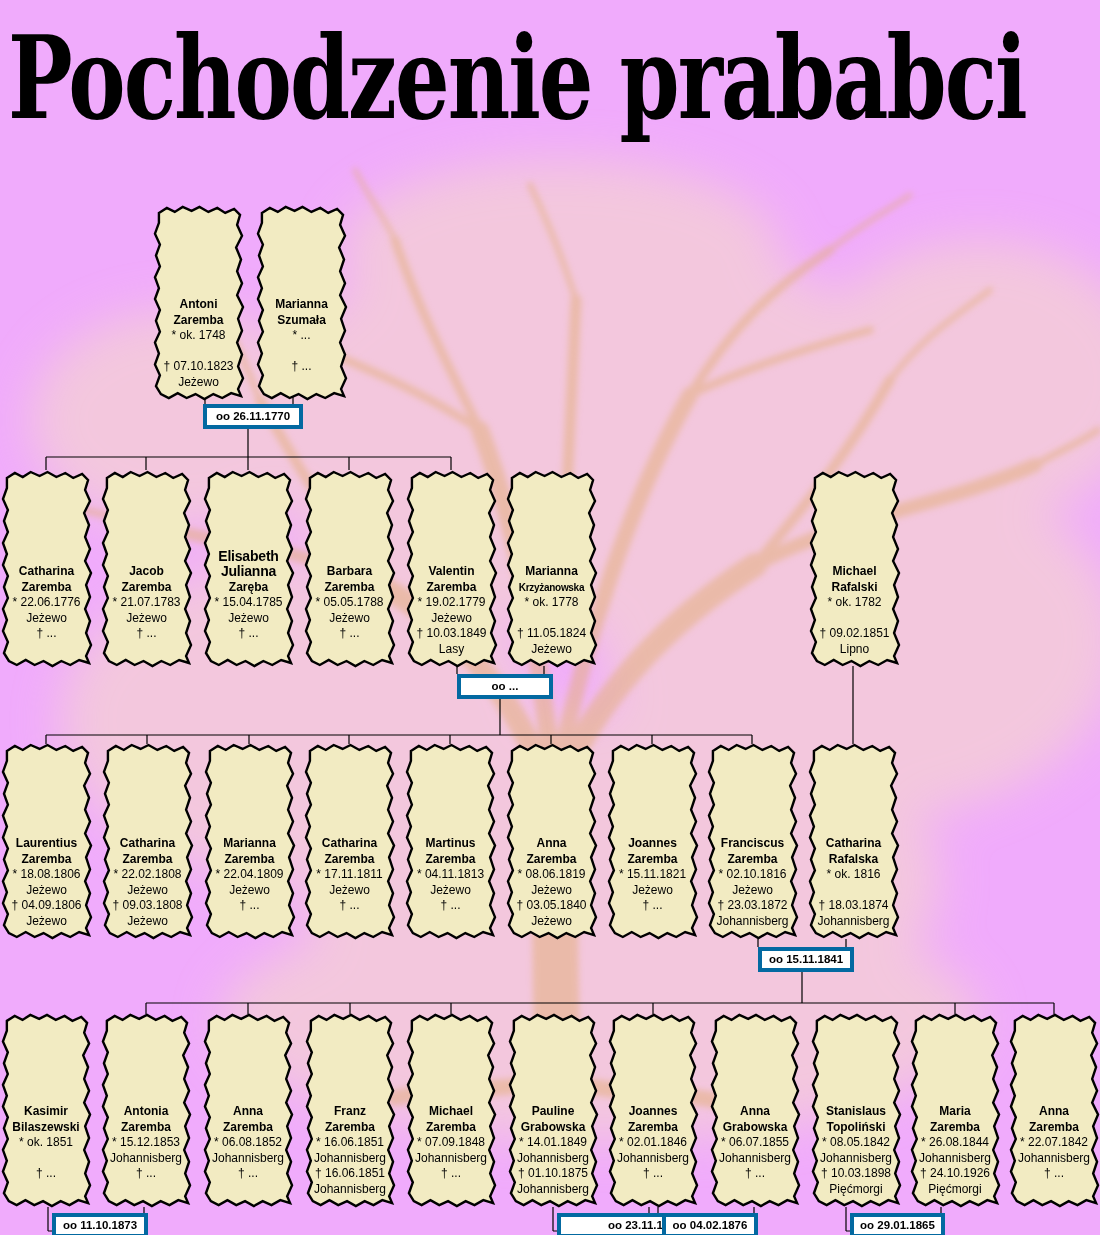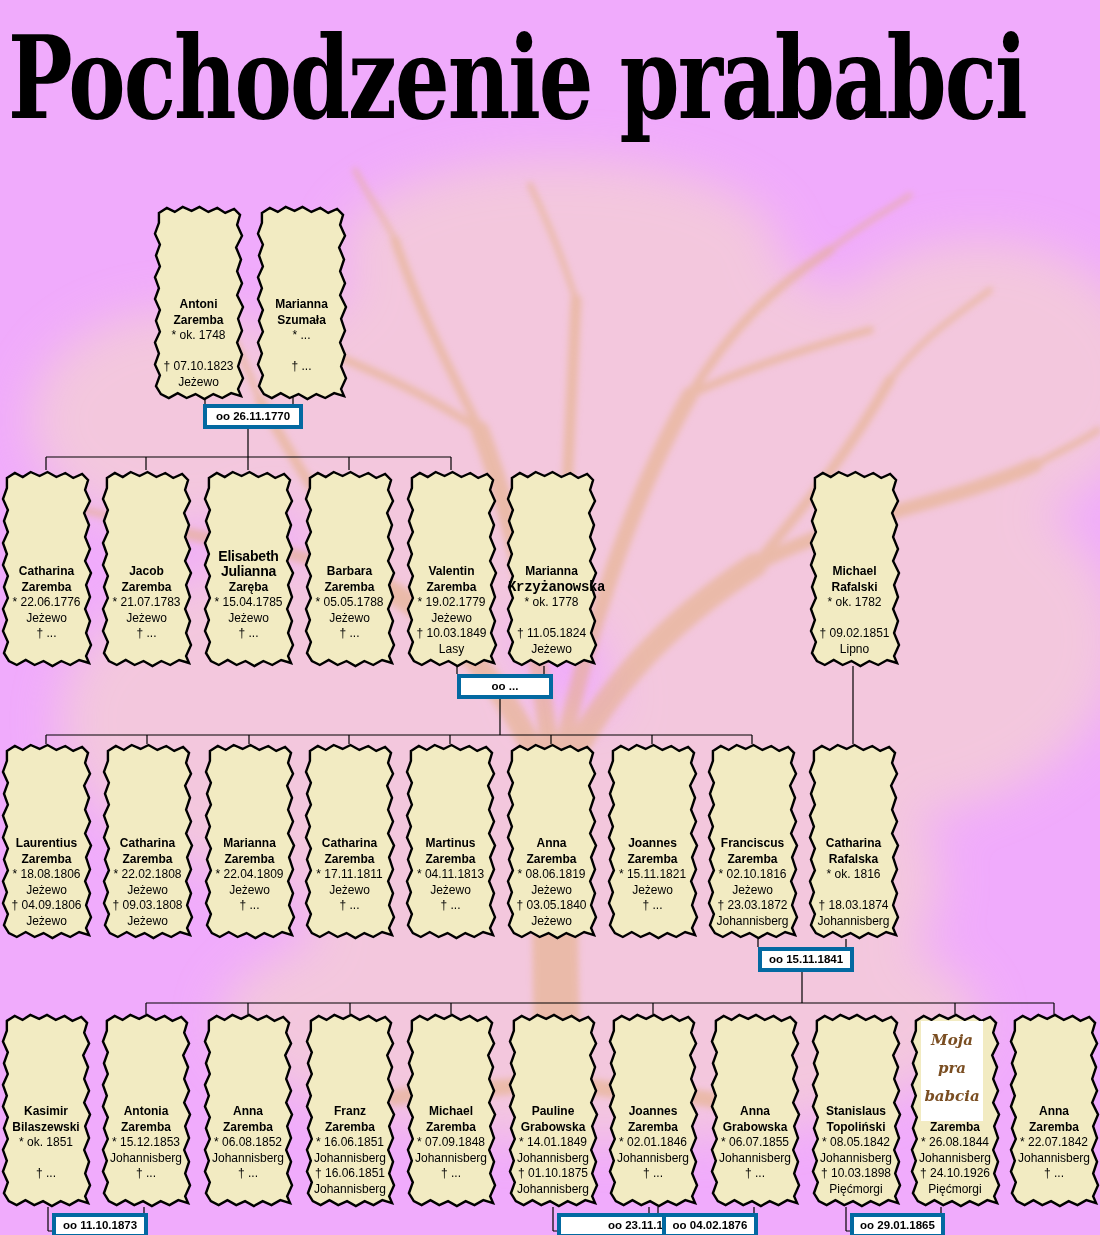--- a/index.html
+++ b/index.html
@@ -12,21 +12,21 @@
   
   .tree{position:absolute;left:0;top:0;z-index:0;}
   
   .lines{position:absolute;left:0;top:0;z-index:1;}
   
   .card{position:absolute;z-index:2;cursor:pointer;}
   .card > svg{position:absolute;left:0;top:0;width:100%;height:100%;}
   .card-text{position:absolute;left:3px;right:3px;bottom:11px;text-align:center;
              font-size:12px;line-height:15.5px;color:#000;}
   .nm{font-weight:bold;font-size:12px;}
-  .nm-sm{font-size:14px;letter-spacing:-0.3px;font-family:Liberation Mono, monospace;}
+  .nm-sm{font-size:10px;letter-spacing:-0.3px;}
   .nm-xs{font-weight:bold;font-size:14px;letter-spacing:-0.2px;}
   .dt{font-size:12px;}
   
   .mlabel{position:absolute;z-index:5;background:#fff;border:4px solid #0369a1;
           font-size:11.5px;line-height:15px;height:15px;padding:1px 0;text-align:center;
           white-space:nowrap;font-weight:bold;}
   
   .note{position:absolute;z-index:4;background:#fff;text-align:center;
         font-family:"DejaVu Serif",serif;font-style:italic;font-weight:bold;
         font-size:15px;line-height:28px;padding-top:5px;}
@@ -495,25 +495,20 @@
         <path d="M7,8 L15,3 L23,7 L31,2 L40,6 L48,2 L57,7 L66,3 L74,8 L83,4 L89,10 L86,20 L91,31 L85,43 L90,55 L86,67 L91,79 L86,91 L92,103 L87,115 L91,127 L86,139 L91,151 L87,163 L92,175 L87,186 L90,193 L80,190 L71,195 L62,191 L53,196 L44,191 L35,195 L26,190 L17,195 L9,191 L4,183 L8,172 L3,161 L7,150 L3,139 L8,128 L4,117 L8,106 L3,95 L7,84 L3,73 L8,62 L4,51 L8,40 L3,29 L7,18 Z" fill="#F2EBC2" stroke="#000000" stroke-width="2.4" vector-effect="non-scaling-stroke"></path>
       </svg>
       <div class="card-text">
         <div class="nm">Maria</div>
         <div class="nm">Zaremba</div>
         <div class="dt">* 26.08.1844</div>
         <div class="dt">Johannisberg</div>
         <div class="dt">† 24.10.1926</div>
         <div class="dt">Pięćmorgi</div>
       </div>
-      <div class="note" style="left: 12px; top: 8px; width: 62px; height: 95px; color: rgb(122, 78, 34);">
-        <div>Moja</div>
-        <div>pra</div>
-        <div>babcia</div>
-      </div>
     </div>
     <div class="card" style="left: 1008px; top: 1013px; width: 92px; height: 195px;">
       <svg viewBox="0 0 94 198" preserveAspectRatio="none">
         <path d="M7,8 L15,3 L23,7 L31,2 L40,6 L48,2 L57,7 L66,3 L74,8 L83,4 L89,10 L86,20 L91,31 L85,43 L90,55 L86,67 L91,79 L86,91 L92,103 L87,115 L91,127 L86,139 L91,151 L87,163 L92,175 L87,186 L90,193 L80,190 L71,195 L62,191 L53,196 L44,191 L35,195 L26,190 L17,195 L9,191 L4,183 L8,172 L3,161 L7,150 L3,139 L8,128 L4,117 L8,106 L3,95 L7,84 L3,73 L8,62 L4,51 L8,40 L3,29 L7,18 Z" fill="#F2EBC2" stroke="#000000" stroke-width="2.4" vector-effect="non-scaling-stroke"></path>
       </svg>
       <div class="card-text">
         <div class="nm">Anna</div>
         <div class="nm">Zaremba</div>
         <div class="dt">* 22.07.1842</div>
         <div class="dt">Johannisberg</div>

